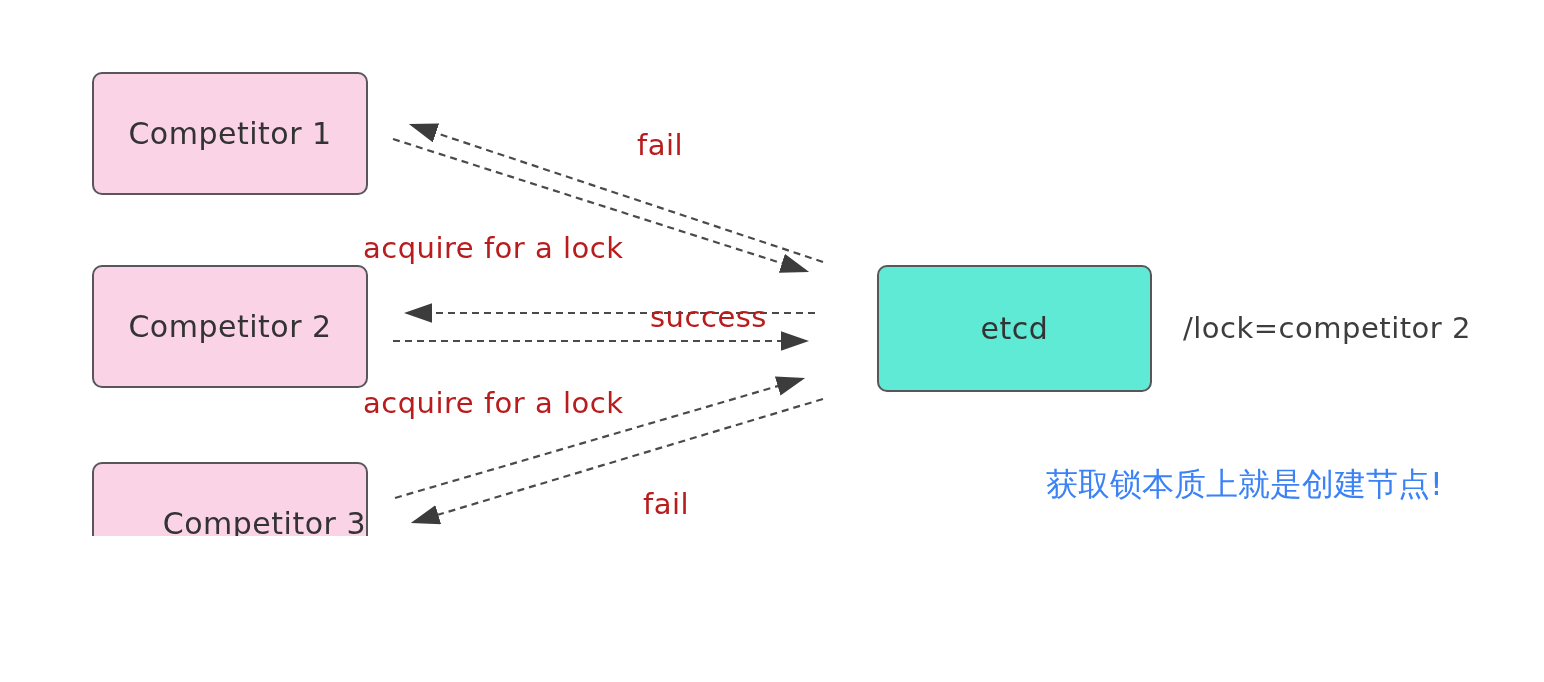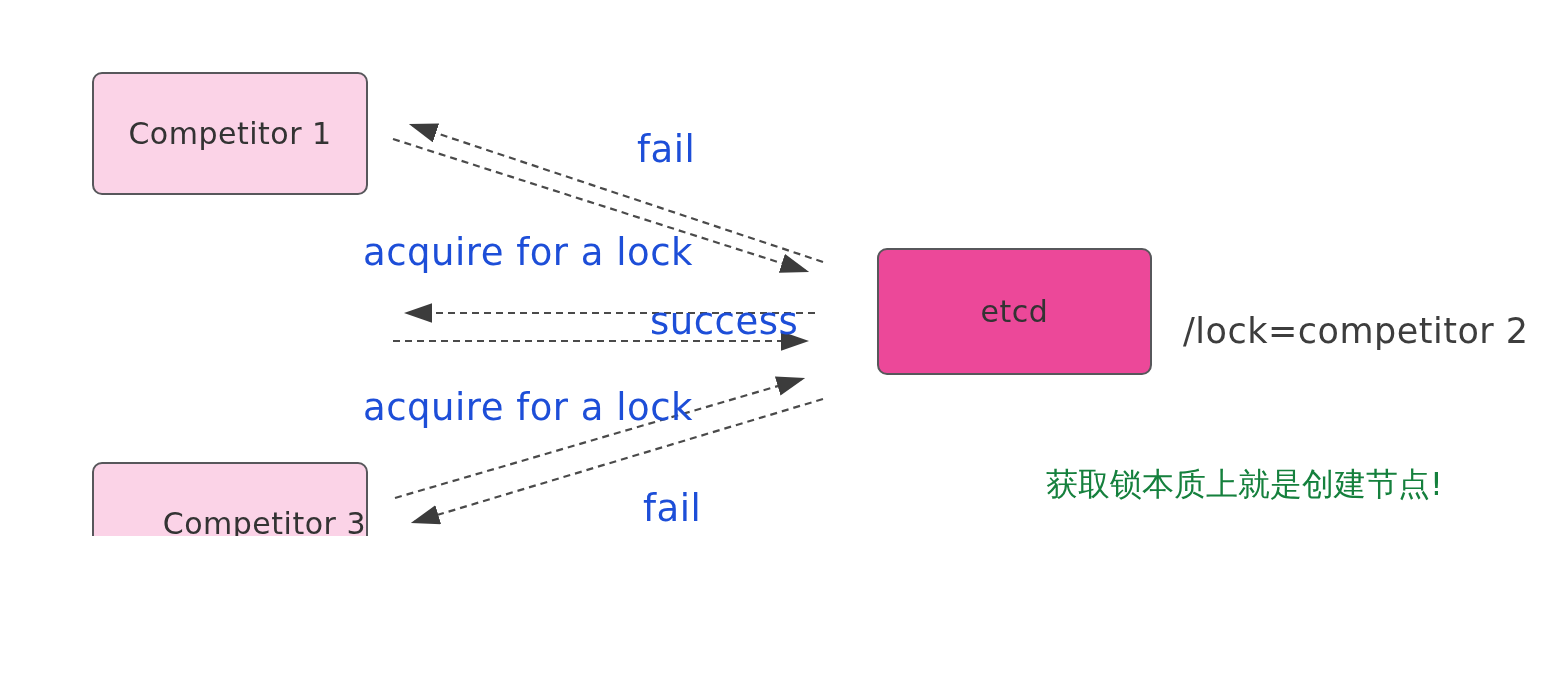--- a/index.html
+++ b/index.html
@@ -27,23 +27,23 @@
     color: #333333;
     letter-spacing: 0.5px;
   }
   .node.competitor {
     background: #fbd3e7;
     left: 92px;
     width: 276px;
     height: 123px;
   }
   .node.etcd {
-    background: #ec4899;
+    background: #5eead4;
     left: 877px;
-    top: 248px;
+    top: 265px;
     width: 275px;
     height: 127px;
   }
   #node-c1 { top: 72px; }
   #node-c2 { top: 265px; }
   #node-c3 { top: 462px; justify-content: flex-end; }
 
   .arrows {
     position: absolute;
     left: 0;
@@ -54,46 +54,46 @@
   }
   .edge {
     stroke: #4a4a4a;
     stroke-width: 2.2;
     stroke-dasharray: 7 5;
     fill: none;
   }
 
   .edge-label {
     position: absolute;
-    font-size: 37px;
-    color: #1d4ed8;
+    font-size: 29px;
+    color: #b91c1c;
     white-space: nowrap;
     letter-spacing: 0.5px;
   }
   #label-c1-request  { left: 363px; top: 231px; }
   #label-c1-response { left: 637px; top: 128px; }
   #label-c2-request  { left: 363px; top: 386px; }
   #label-c2-response { left: 650px; top: 277px; margin-top: 23px; }
   #label-c3-response { left: 643px; top: 487px; }
 
   .lock-key {
     position: absolute;
     left: 1183px;
     top: 311px;
-    font-size: 35px;
+    font-size: 29px;
     color: #3d3d3d;
     white-space: nowrap;
     letter-spacing: 0.5px;
   }
   .note {
     position: absolute;
     left: 1046px;
     top: 463px;
     font-size: 32px;
-    color: #15803d;
+    color: #3b82f6;
     white-space: nowrap;
     font-weight: 500;
   }
 </style>
 </head>
 <body>
 
 <div class="stage">
 
   <svg class="arrows" viewBox="0 0 1544 682" xmlns="http://www.w3.org/2000/svg">
@@ -110,20 +110,23 @@
     <line class="edge" x1="815" y1="313" x2="407" y2="313" marker-end="url(#arrowhead)"></line>
 
     <line class="edge" x1="395" y1="498" x2="802" y2="379" marker-end="url(#arrowhead)"></line>
     <line class="edge" x1="823" y1="399" x2="414" y2="522" marker-end="url(#arrowhead)"></line>
   </svg>
 
   <div class="node competitor" id="node-c1">
     <span>Competitor 1</span>
   </div>
 
+  <div class="node competitor" id="node-c2">
+    <span>Competitor 2</span>
+  </div>
 
   <div class="node competitor" id="node-c3">
     <span>Competitor 3</span>
   </div>
 
   <div class="node etcd">
     <span>etcd</span>
   </div>
 
   <div class="edge-label" id="label-c1-request">acquire for a lock</div>

